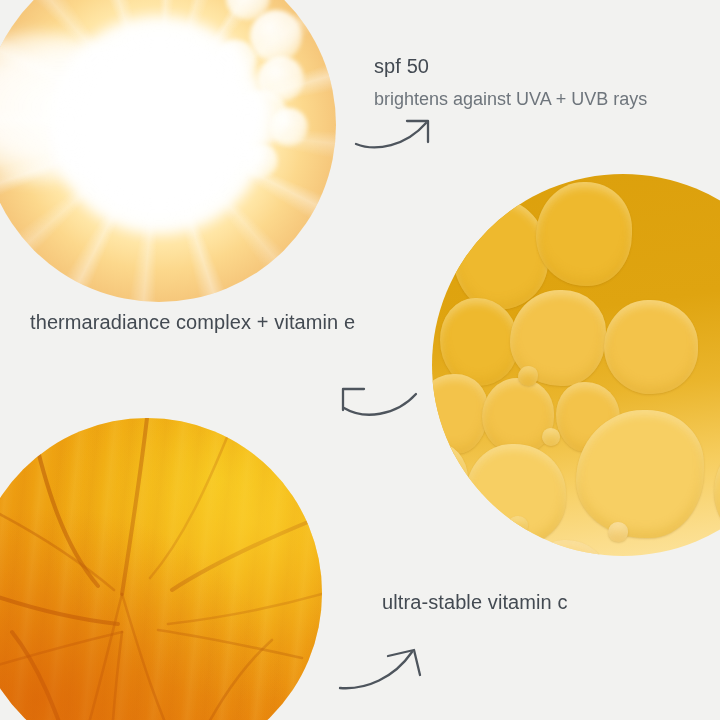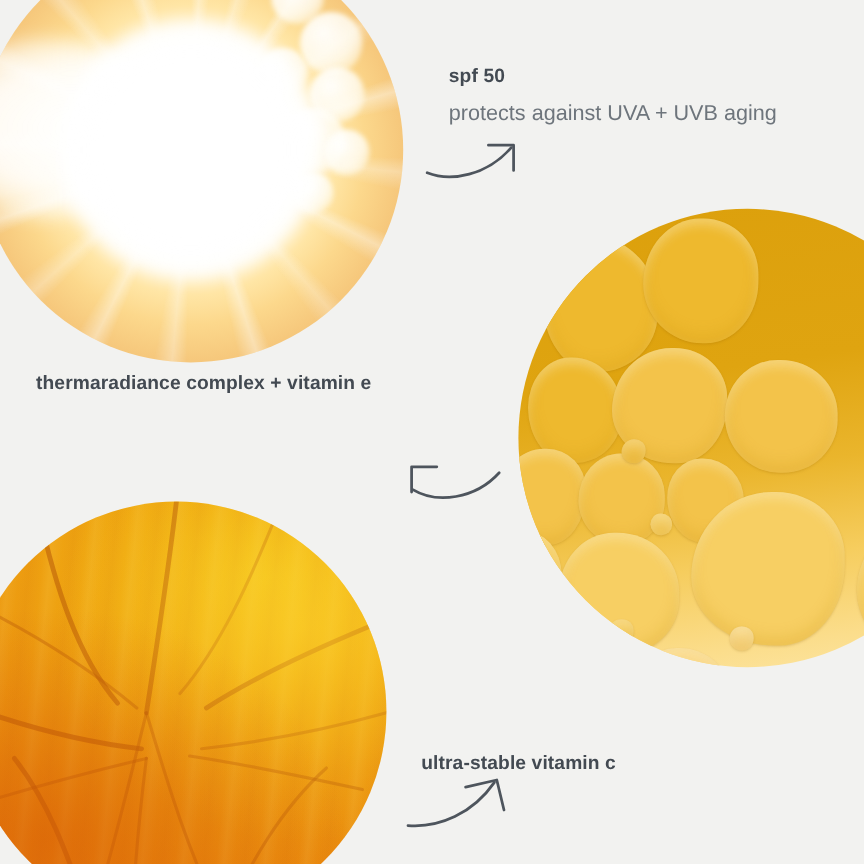--- a/index.html
+++ b/index.html
@@ -212,39 +212,39 @@
         rgba(255,228,120,0.13) 7px,
         rgba(255,255,255,0.00) 16px,
         rgba(190,80,5,0.07) 24px,
         rgba(255,255,255,0.00) 34px);
     opacity: .85;
   }
 
   
   .callout { position: absolute; }
   .callout .headline {
-    font-size: 16px;
-    font-weight: bold;
+    font-size: 20px;
+    font-weight: normal;
     color: #434a52;
     letter-spacing: .1px;
     line-height: 1.25;
     margin: 0 0 9px 0;
     white-space: nowrap;
   }
   .callout .subline {
     font-size: 18px;
     font-weight: normal;
     color: #6e757c;
     line-height: 1.25;
     margin: 0;
     white-space: nowrap;
   }
   #callout-spf   { left: 374px; top: 54px; }
   #callout-therm { left: 30px;  top: 310px; }
-  #callout-vitc  { left: 351px; top: 590px; margin-top: 37px; }
+  #callout-vitc  { left: 382px; top: 590px; }
 
   
   .arrow { position: absolute; pointer-events: none; }
   #arrow-spf   { left: 352px; top: 112px; }
   #arrow-therm { left: 334px; top: 382px; }
   #arrow-vitc  { left: 336px; top: 640px; }
   .arrow svg { display: block; overflow: visible; }
   .arrow path { fill: none; stroke: #4e555d; stroke-width: 2.3; stroke-linecap: round; stroke-linejoin: round; }
 </style>
 </head>
@@ -307,21 +307,21 @@
         <path d="M 214 350 C 236 302 262 256 300 222" fill="none" stroke="#b85a08" stroke-opacity="0.40" stroke-width="2.6" stroke-linecap="round"></path>
         <path d="M 150 214 C 144 262 140 308 138 350" fill="none" stroke="#b85a08" stroke-opacity="0.40" stroke-width="2.6" stroke-linecap="round"></path>
         <path d="M 0 170 C 44 186 92 200 146 206" fill="none" stroke="#b85a08" stroke-opacity="0.55" stroke-width="4" stroke-linecap="round"></path>
         <path d="M 350 176 C 300 190 248 200 196 206" fill="none" stroke="#b85a08" stroke-opacity="0.40" stroke-width="2.6" stroke-linecap="round"></path>
       </svg>
     <div id="citrus-shade"></div>
   </div>
 
   <div class="callout" id="callout-spf">
     <p class="headline">spf 50</p>
-    <p class="subline">protects against UVA + UVB aging</p>
+    <p class="subline">brightens against UVA + UVB rays</p>
   </div>
 
   <div class="arrow" id="arrow-spf">
     <svg width="86" height="40" viewBox="0 0 86 40">
       <path d="M 4 32 C 24 40 54 34 74 11"></path>
       <path d="M 55 9 L 76 9 L 76 30"></path>
     </svg>
   </div>
 
   <div class="callout" id="callout-therm">

